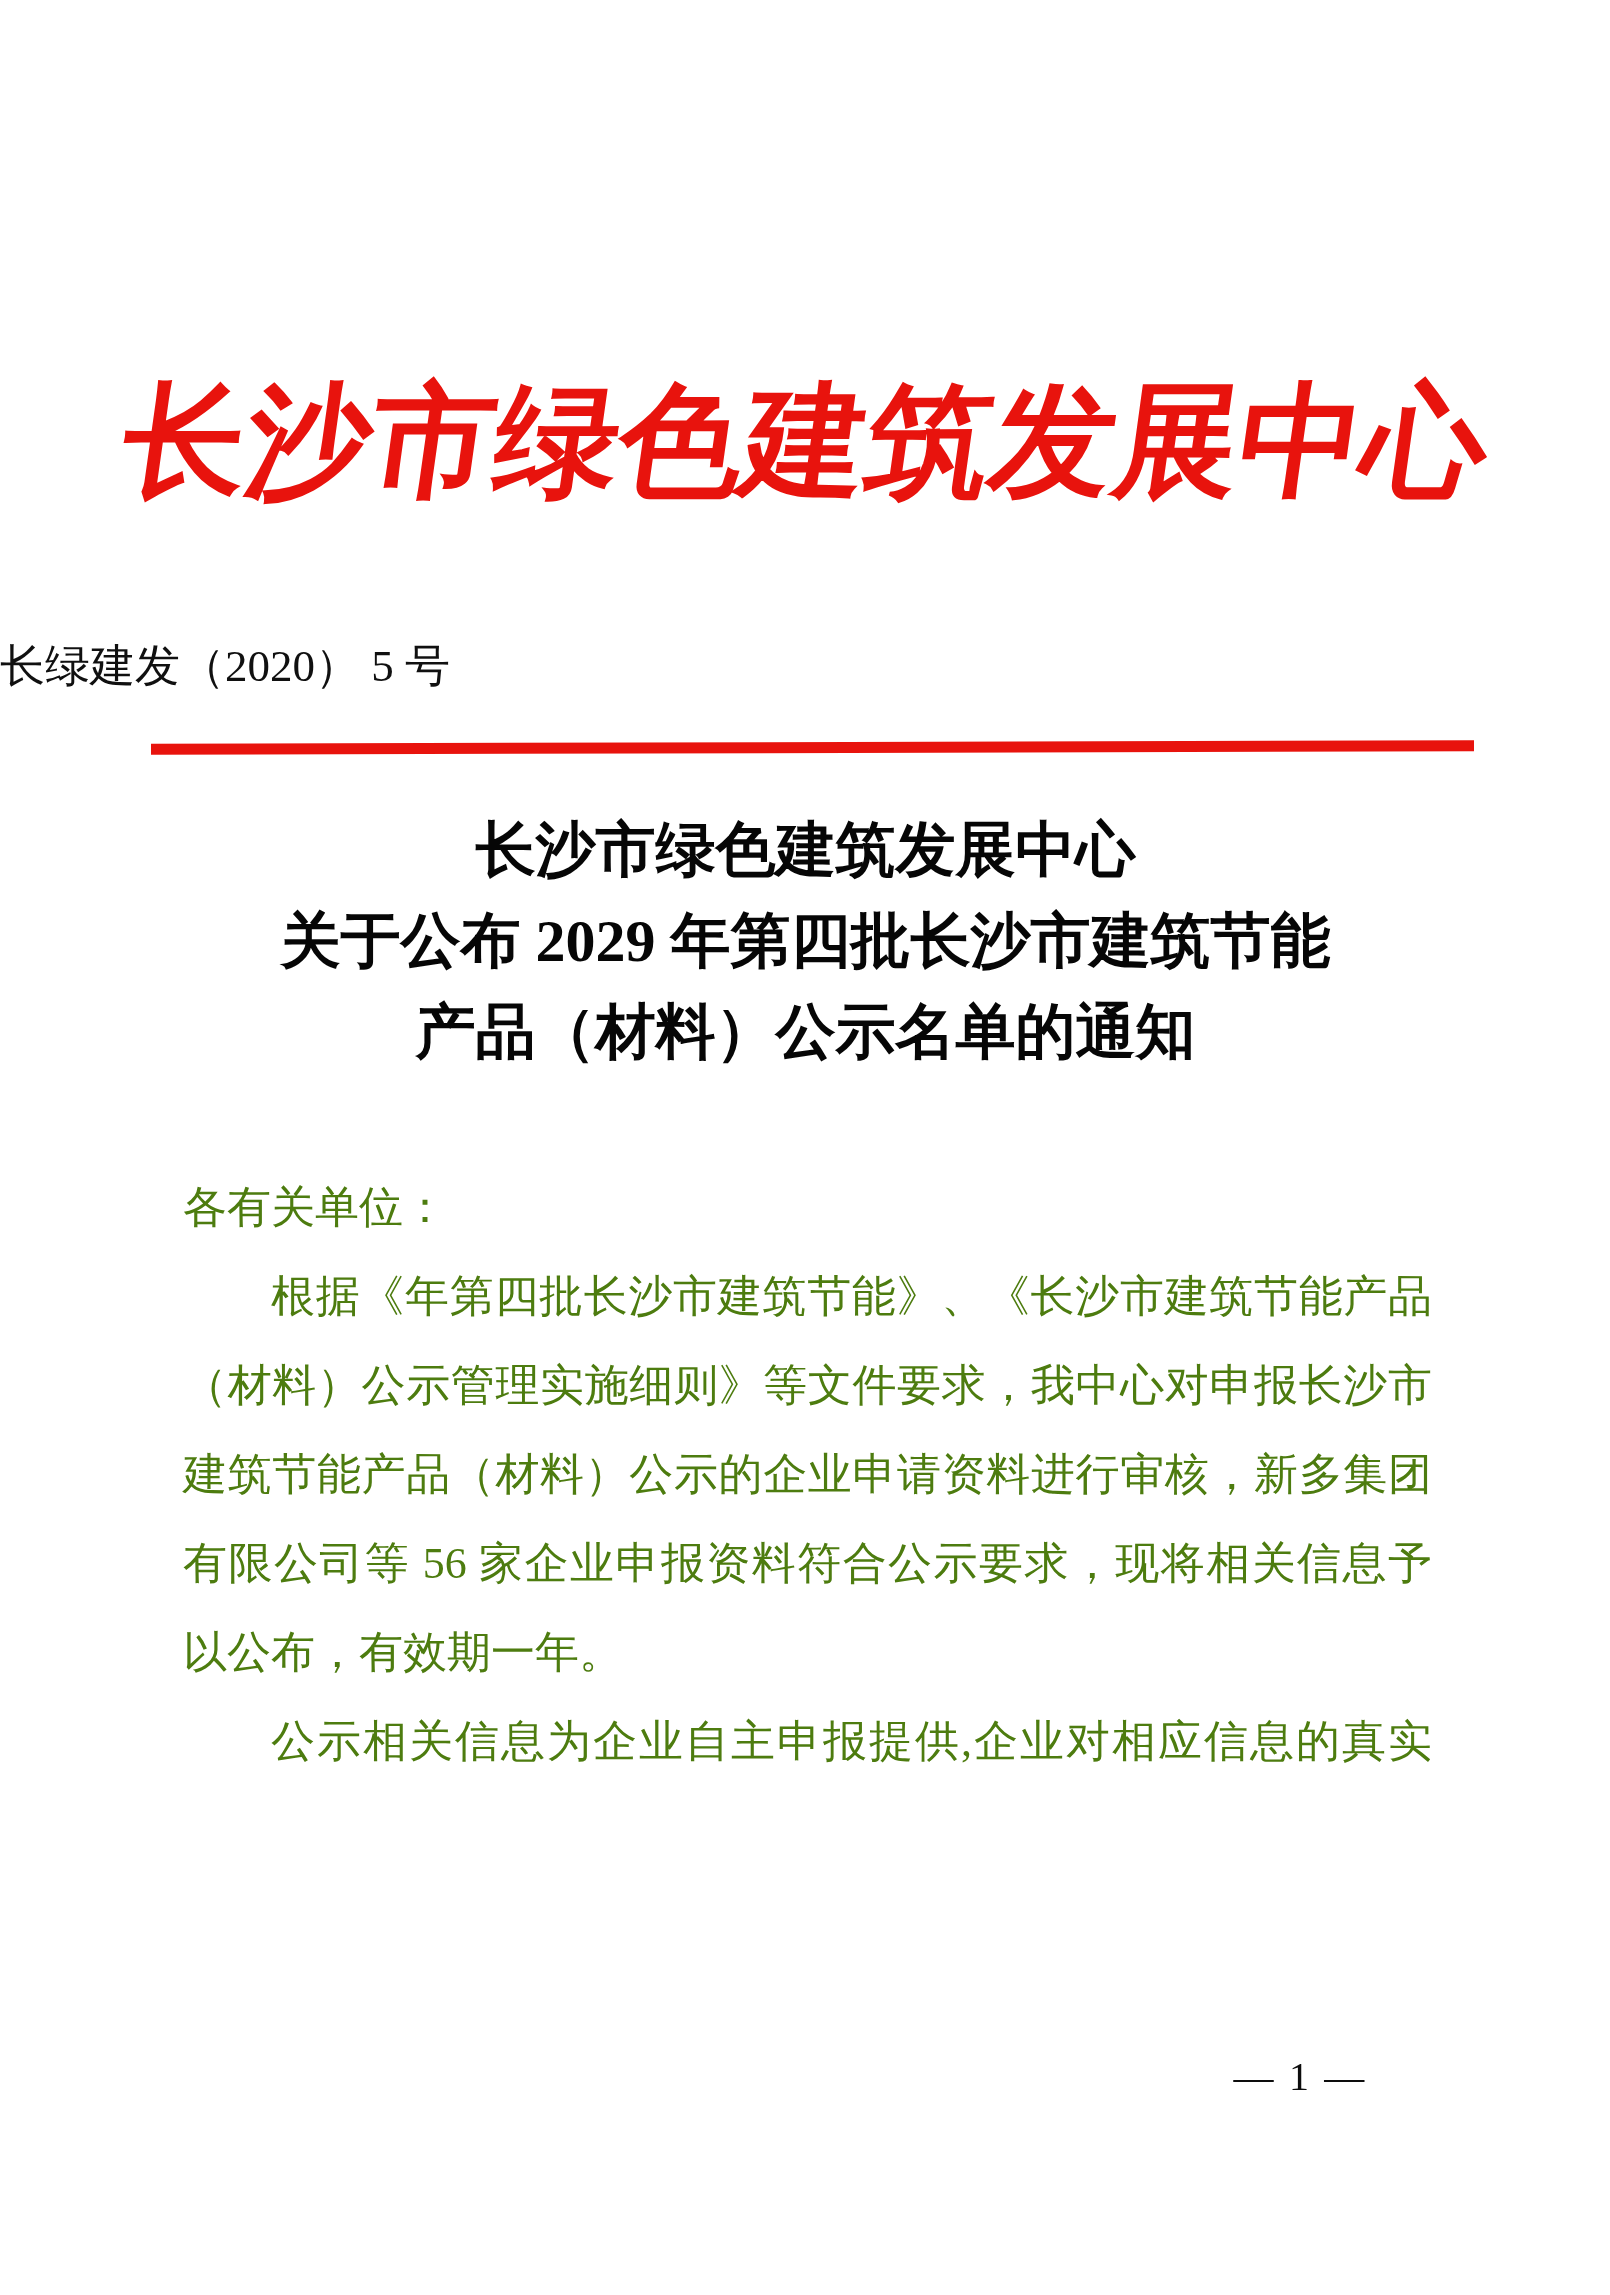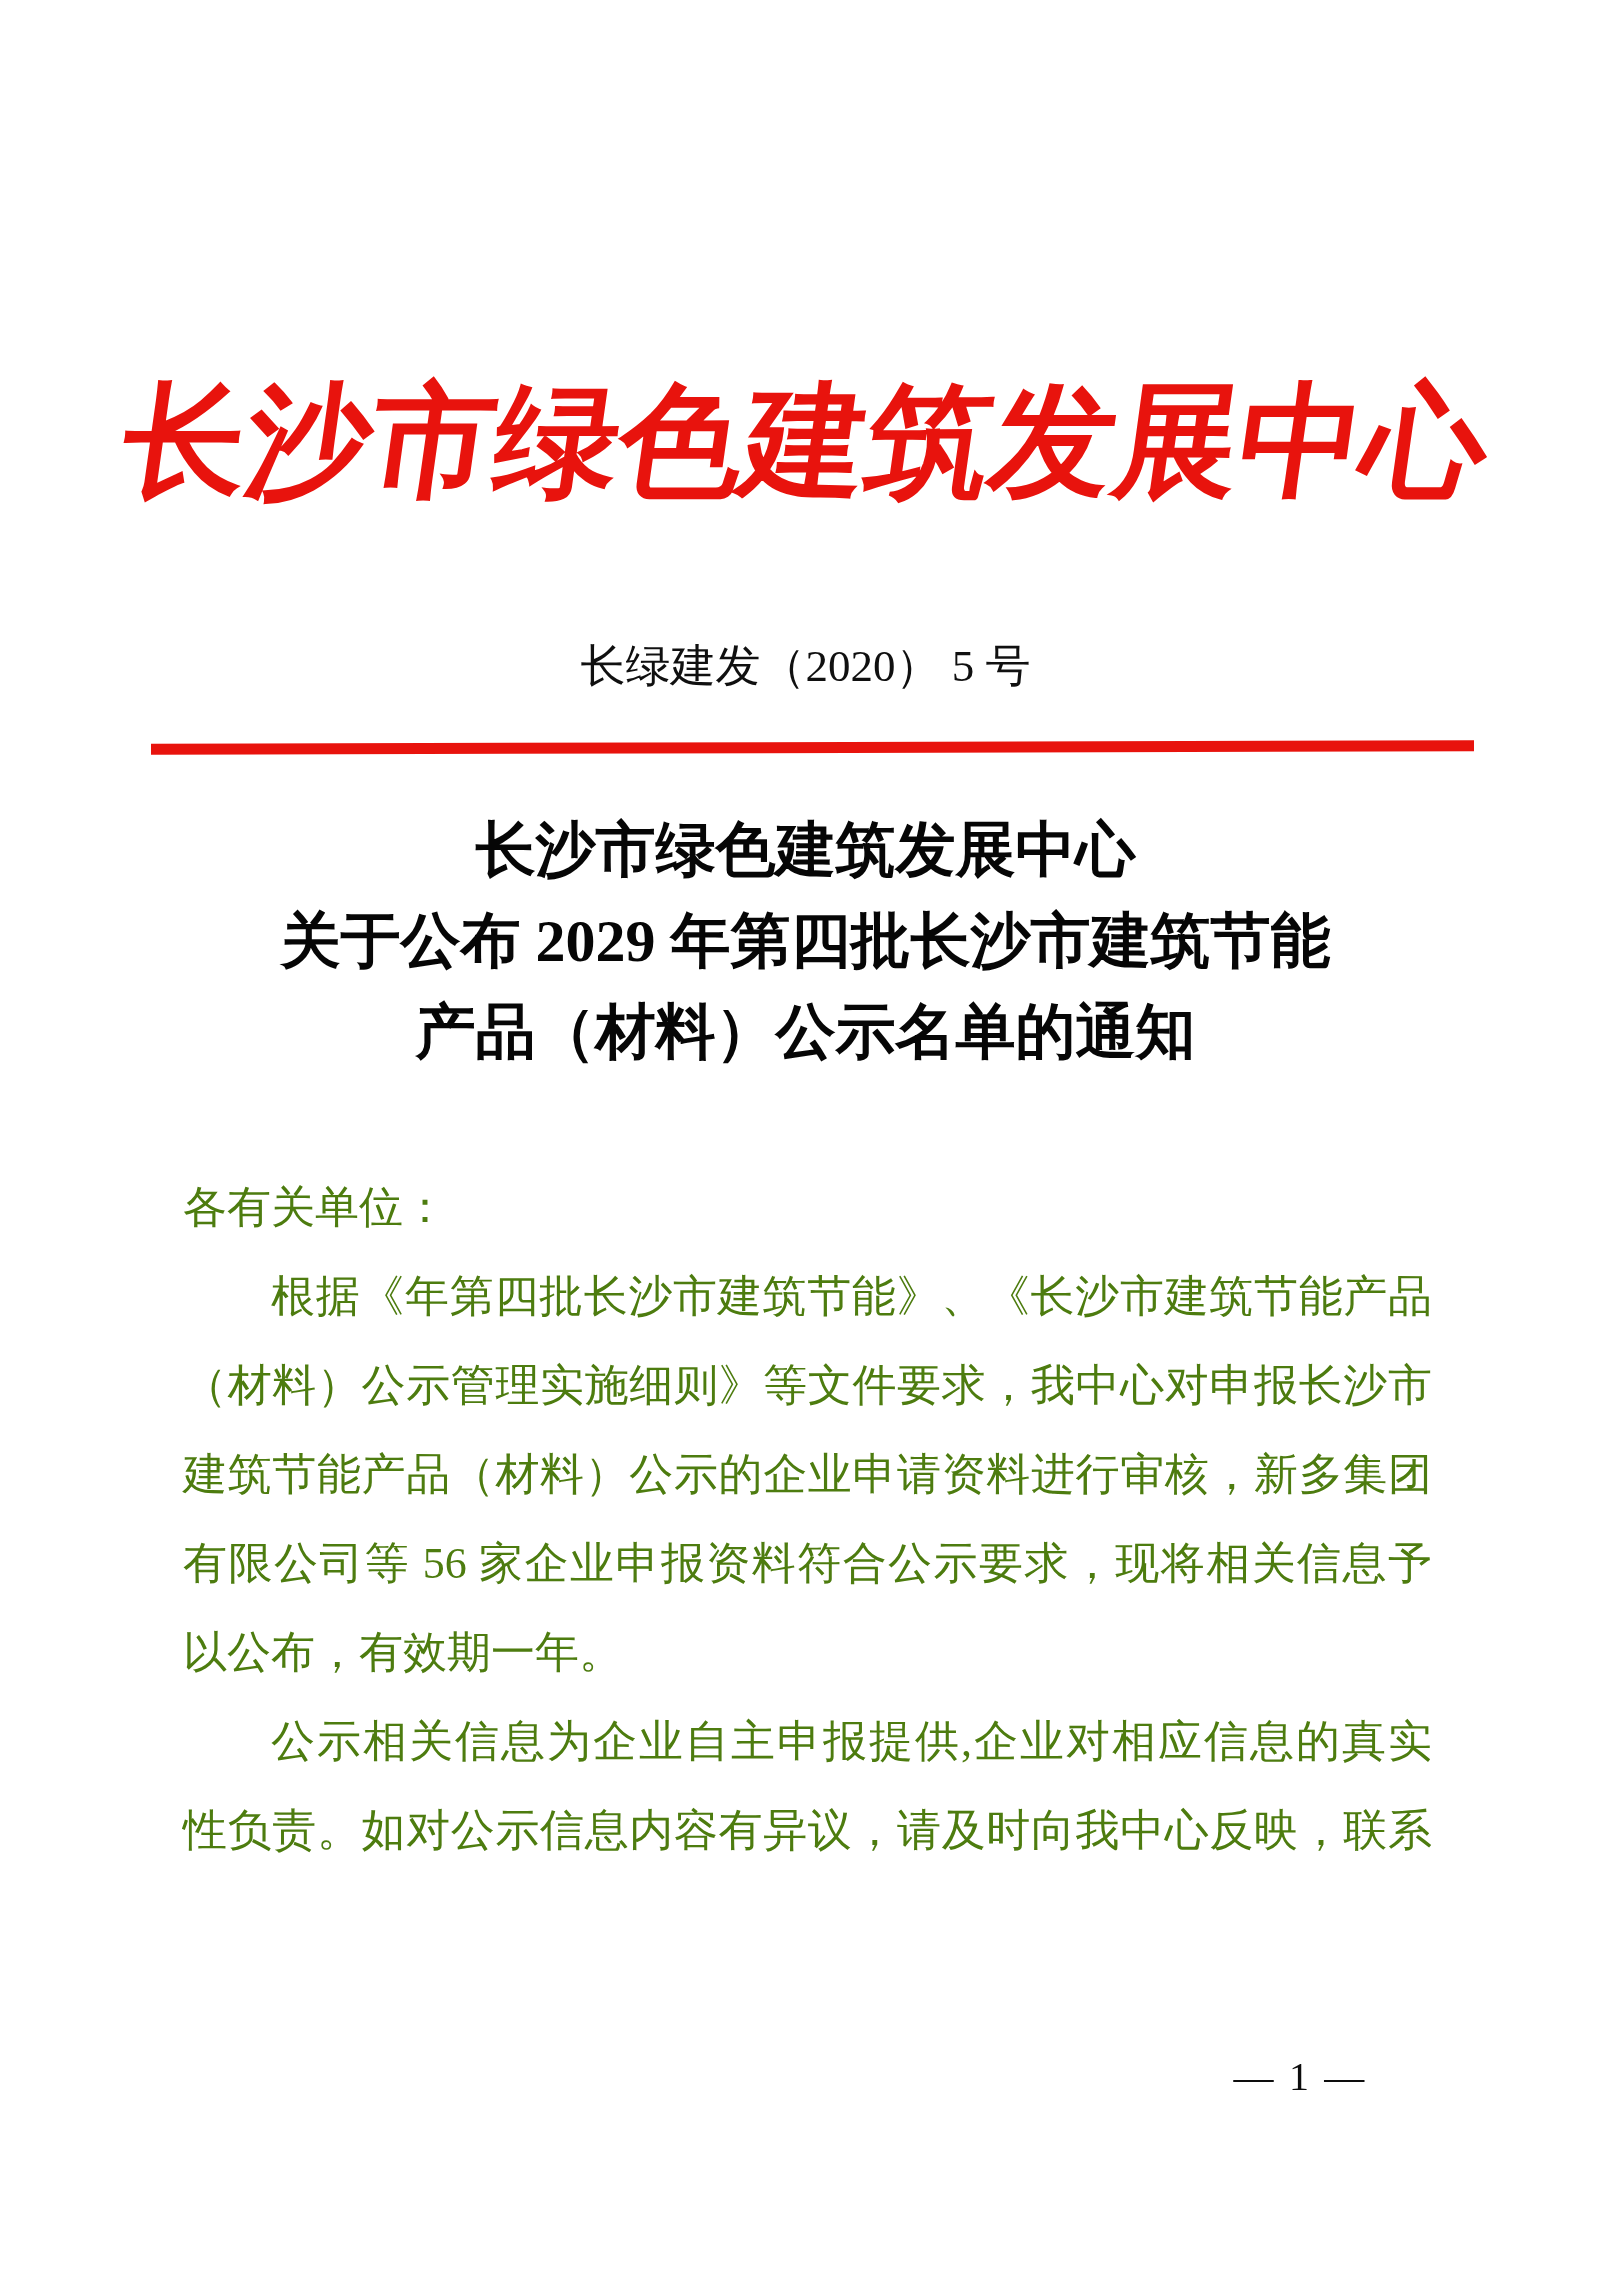--- a/index.html
+++ b/index.html
@@ -31,21 +31,21 @@
     transform: skewX(-8deg);
     white-space: nowrap;
     letter-spacing: 0px;
   }
   
   .doc-number {
     position: absolute;
     top: 634px;
     left: 0;
     right: 0;
-    text-align: center;
+    text-align: left;
     font-size: 45px;
     line-height: 65px;
     font-weight: 400;
     color: #101010;
     white-space: nowrap;
   }
   
   .red-rule {
     position: absolute;
     top: 742px;
@@ -123,19 +123,18 @@
   </div>
 
   <div class="body-block">
     <div class="body-line no-just">各有关单位：</div>
     <div class="body-line indent">根据《年第四批长沙市建筑节能》、《长沙市建筑节能产品</div>
     <div class="body-line">（材料）公示管理实施细则》等文件要求，我中心对申报长沙市</div>
     <div class="body-line">建筑节能产品（材料）公示的企业申请资料进行审核，新多集团</div>
     <div class="body-line">有限公司等 56 家企业申报资料符合公示要求，现将相关信息予</div>
     <div class="body-line no-just">以公布，有效期一年。</div>
     <div class="body-line indent">公示相关信息为企业自主申报提供,企业对相应信息的真实</div>
-    <div class="body-line">性负责。如对公示信息内容有异议，请及时向我中心反映，联系</div>
   </div>
 
   <div class="page-number">— 1 —</div>
 
 </div>
 
 
 </body></html>

